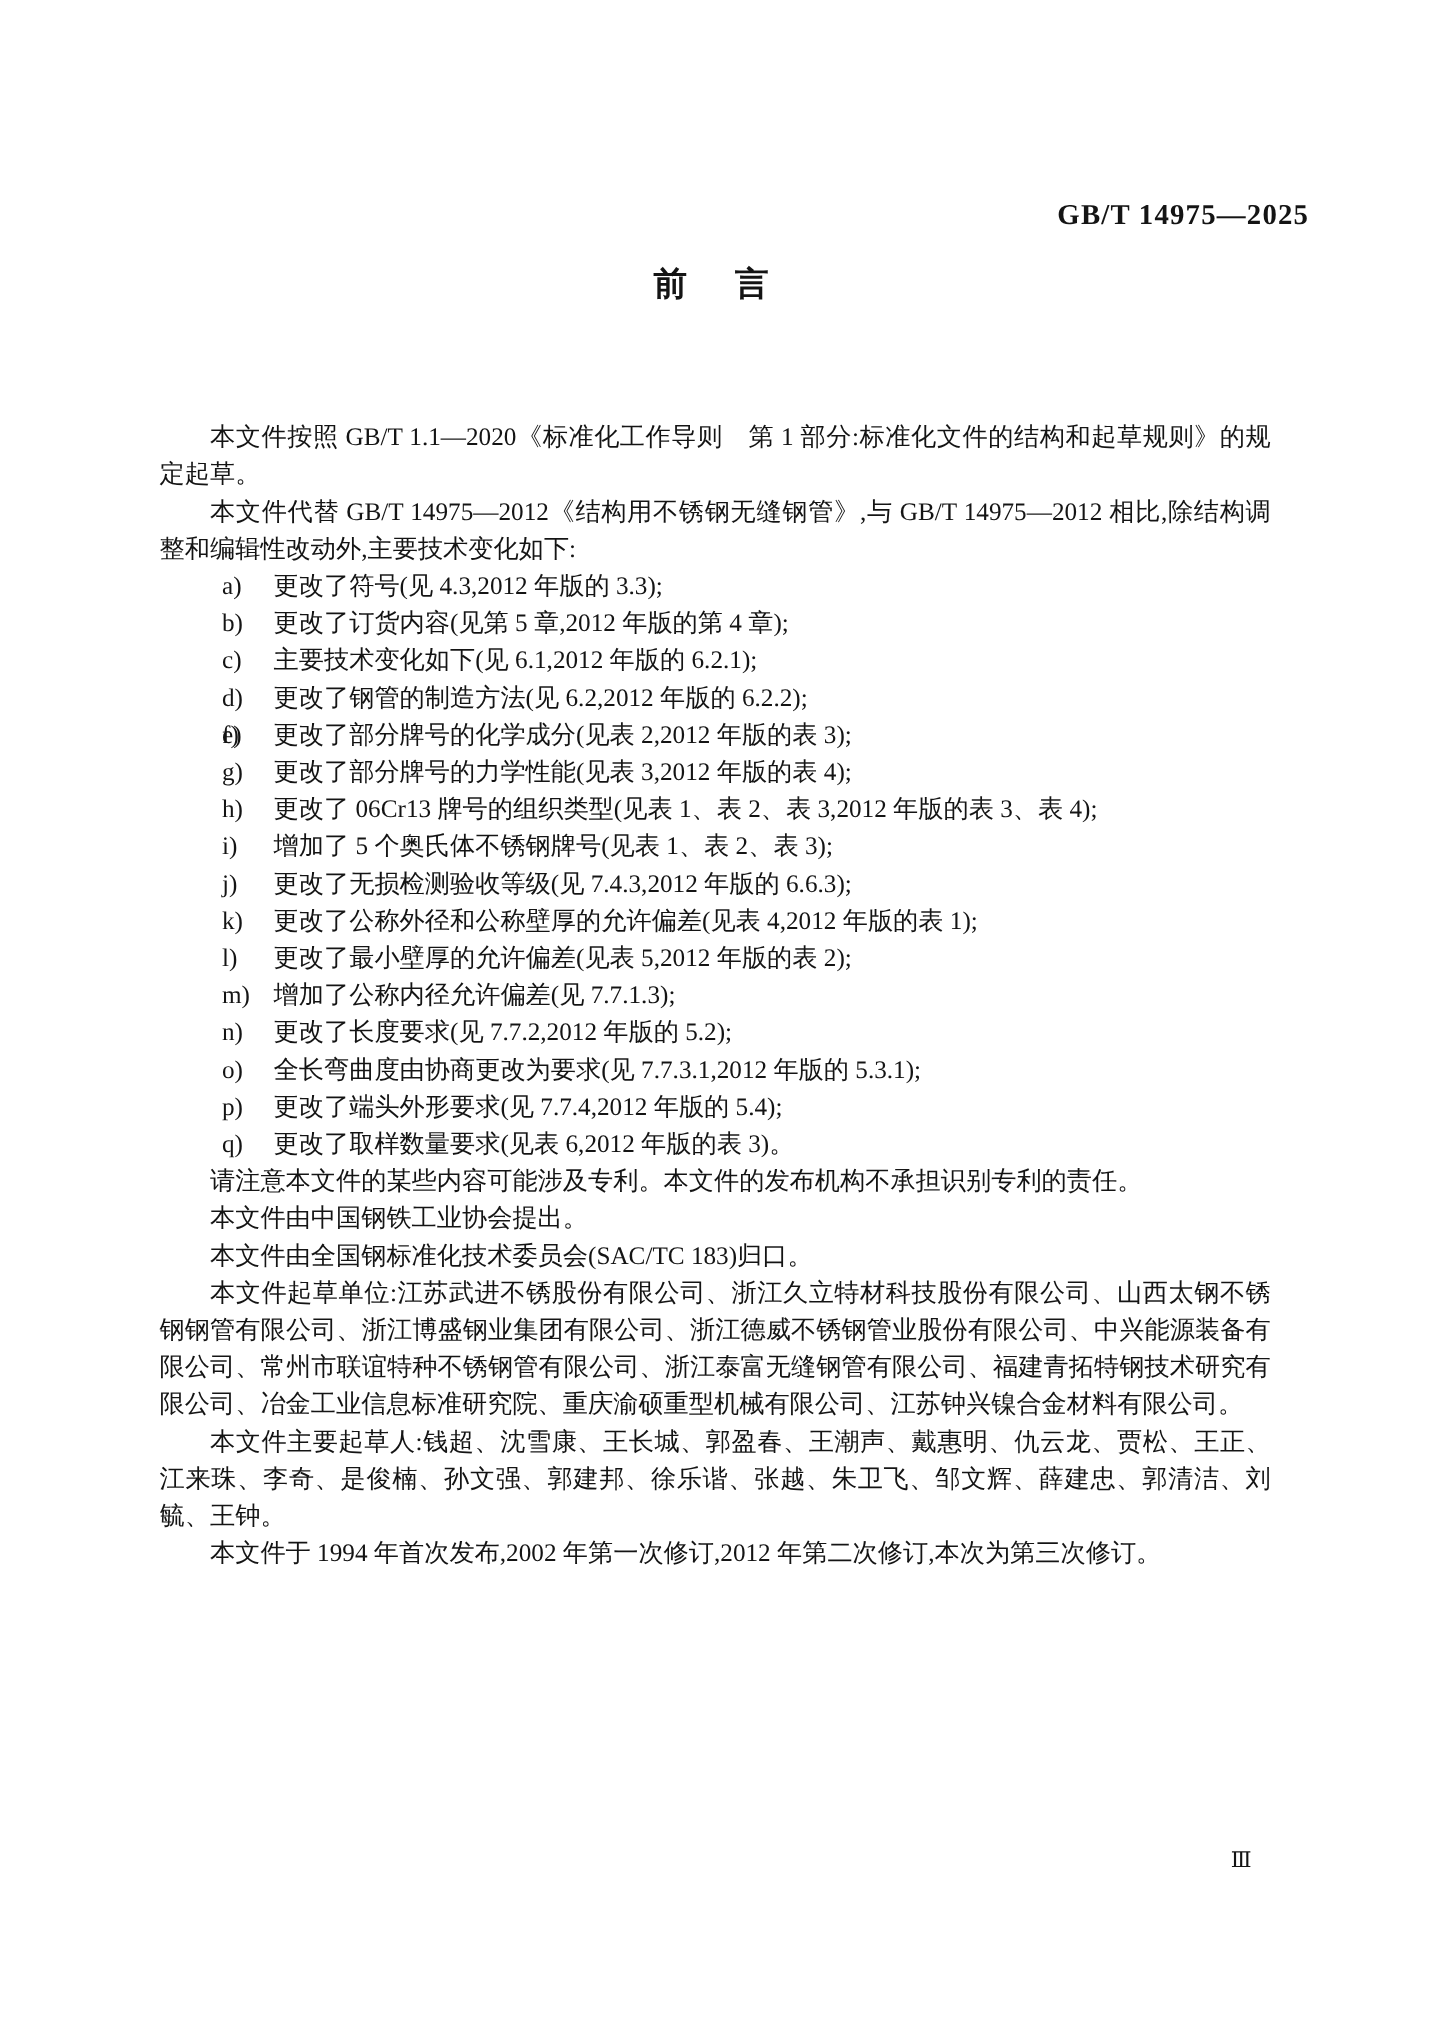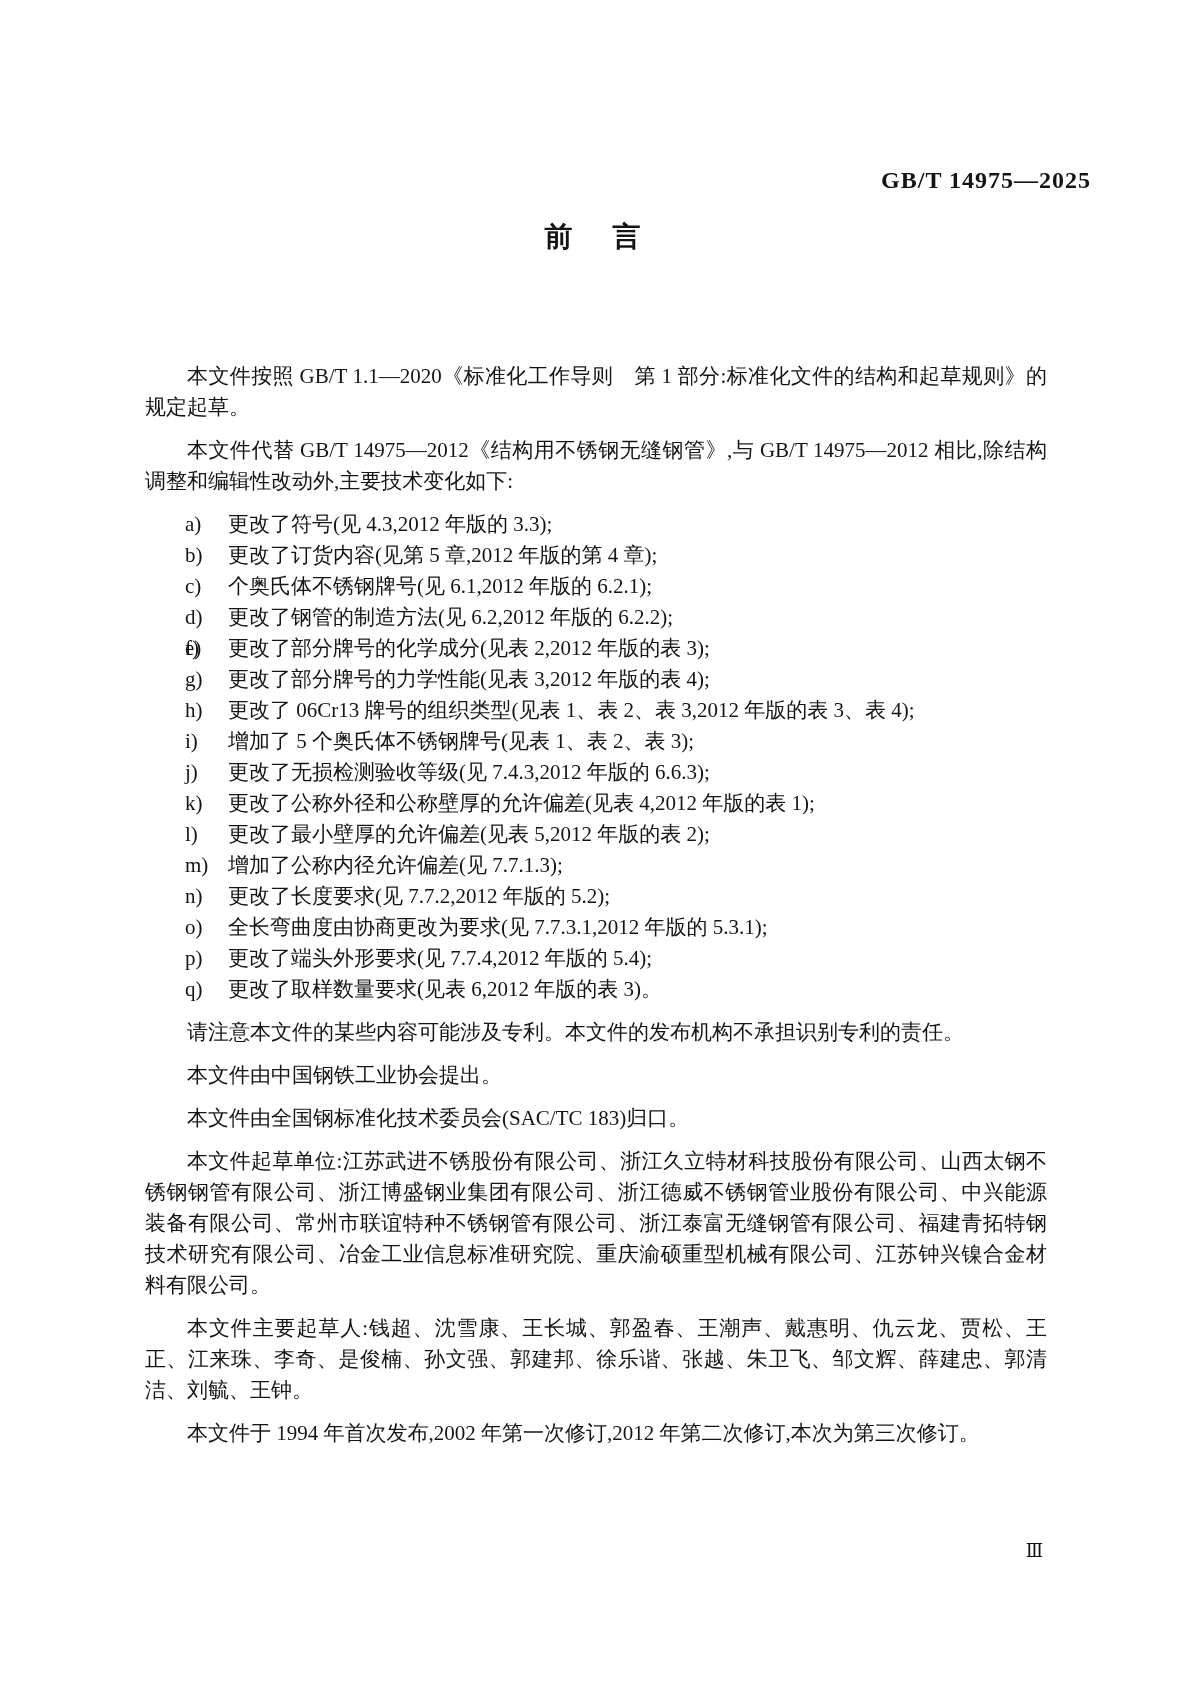--- a/index.html
+++ b/index.html
@@ -41,21 +41,21 @@
   .body-text {
     position: absolute;
     top: 349px;
     left: 133px;
     width: 926px;
     font-size: 21px;
     line-height: 31px;
     text-align: justify;
   }
   .body-text p {
-    margin: 12px;
+    margin: 0;
     text-indent: 2em;
   }
   .changes {
     list-style: none;
     margin: 0;
     padding: 0;
   }
   .change-item {
     position: relative;
     padding-left: 95px;
@@ -85,21 +85,21 @@
   <div class="fore-title">前　言</div>
 
   <div class="body-text">
 
     <p>本文件按照 GB/T 1.1—2020《标准化工作导则　第 1 部分:标准化文件的结构和起草规则》的规定起草。</p>
     <p>本文件代替 GB/T 14975—2012《结构用不锈钢无缝钢管》,与 GB/T 14975—2012 相比,除结构调整和编辑性改动外,主要技术变化如下:</p>
 
     <ul class="changes">
       <li class="change-item"><span class="change-letter">a)</span><span>更改了符号(见 4.3,2012 年版的 3.3);</span></li>
       <li class="change-item"><span class="change-letter">b)</span><span>更改了订货内容(见第 5 章,2012 年版的第 4 章);</span></li>
-      <li class="change-item"><span class="change-letter">c)</span><span>个奥氏体不锈钢牌号(见 6.1,2012 年版的 6.2.1);</span></li>
+      <li class="change-item"><span class="change-letter">c)</span><span>主要技术变化如下(见 6.1,2012 年版的 6.2.1);</span></li>
       <li class="change-item"><span class="change-letter">d)</span><span>更改了钢管的制造方法(见 6.2,2012 年版的 6.2.2);</span></li>
       <li class="change-item"><span class="change-letter">e)</span></li>
       <li class="change-item"><span class="change-letter">f)</span><span>更改了部分牌号的化学成分(见表 2,2012 年版的表 3);</span></li>
       <li class="change-item"><span class="change-letter">g)</span><span>更改了部分牌号的力学性能(见表 3,2012 年版的表 4);</span></li>
       <li class="change-item"><span class="change-letter">h)</span><span>更改了 06Cr13 牌号的组织类型(见表 1、表 2、表 3,2012 年版的表 3、表 4);</span></li>
       <li class="change-item"><span class="change-letter">i)</span><span>增加了 5 个奥氏体不锈钢牌号(见表 1、表 2、表 3);</span></li>
       <li class="change-item"><span class="change-letter">j)</span><span>更改了无损检测验收等级(见 7.4.3,2012 年版的 6.6.3);</span></li>
       <li class="change-item"><span class="change-letter">k)</span><span>更改了公称外径和公称壁厚的允许偏差(见表 4,2012 年版的表 1);</span></li>
       <li class="change-item"><span class="change-letter">l)</span><span>更改了最小壁厚的允许偏差(见表 5,2012 年版的表 2);</span></li>
       <li class="change-item"><span class="change-letter">m)</span><span>增加了公称内径允许偏差(见 7.7.1.3);</span></li>

